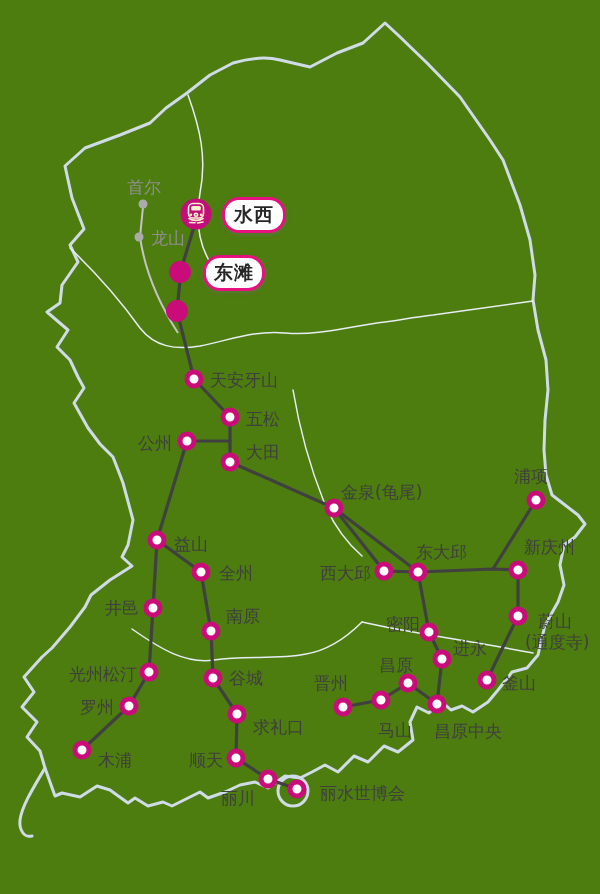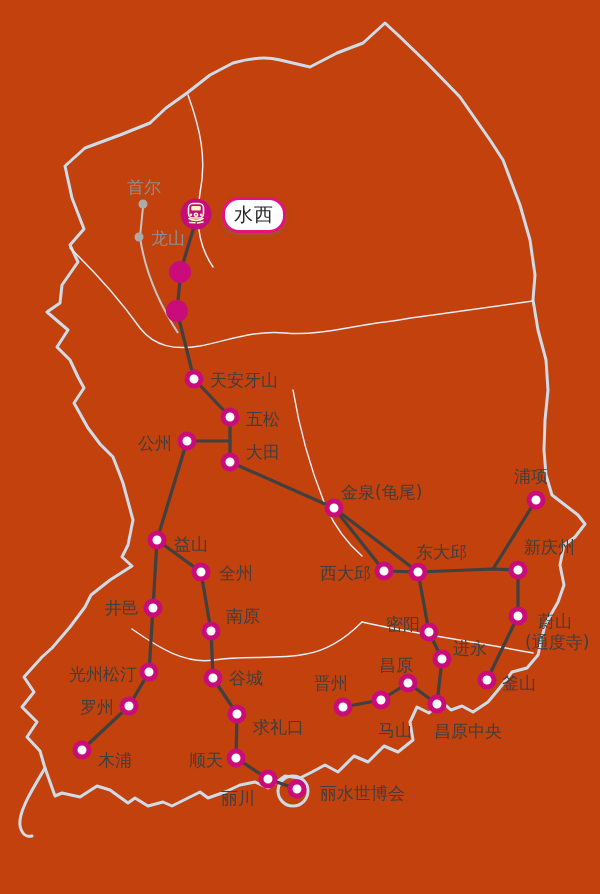--- a/index.html
+++ b/index.html
@@ -1,23 +1,23 @@
 <!DOCTYPE html>
 <html><head>
 <meta charset="utf-8">
 <style>
   html,body{margin:0;padding:0;background:#fff;}
-  #stage{position:relative;width:600px;height:894px;background:#c2410c;overflow:hidden;
+  #stage{position:relative;width:600px;height:894px;background:#4d7c0f;overflow:hidden;
          font-family:"DejaVu Sans","Liberation Sans",sans-serif;}
   svg{position:absolute;left:0;top:0;}
   svg text{font-family:"DejaVu Sans","Liberation Sans",sans-serif;font-size:17px;font-weight:500;fill:#3f3f3f;}
   svg text.muted{fill:#8f8f8f;}
   .pill{position:absolute;background:#fff;border:3px solid #e6117f;border-radius:17px;
         display:flex;align-items:center;justify-content:center;
-        font-size:19px;font-weight:400;color:#262626;letter-spacing:1px;
+        font-size:19px;font-weight:700;color:#262626;letter-spacing:1px;
         box-shadow:0 2px 4px rgba(110,110,110,.45);}
 </style>
 </head>
 <body>
 
 <div id="stage">
 
 <svg width="600" height="894" viewBox="0 0 600 894">
 
   <g fill="none" stroke="#cfdbe7" stroke-width="3" stroke-linejoin="round" stroke-linecap="round">
@@ -146,14 +146,17 @@
   <text x="320" y="799">丽水世博会</text>
   <text x="139" y="614" text-anchor="end">井邑</text>
   <text x="137" y="680" text-anchor="end">光州松汀</text>
   <text x="114" y="713" text-anchor="end">罗州</text>
   <text x="98" y="766">木浦</text>
 </svg>
 
   <div class="pill" style="left:222px;top:197px;width:58px;height:30px;">
     <span>水西</span>
   </div>
+  <div class="pill" style="left:203px;top:255px;width:56px;height:30px;">
+    <span>东滩</span>
+  </div>
 
 </div>
 
 </body></html>

